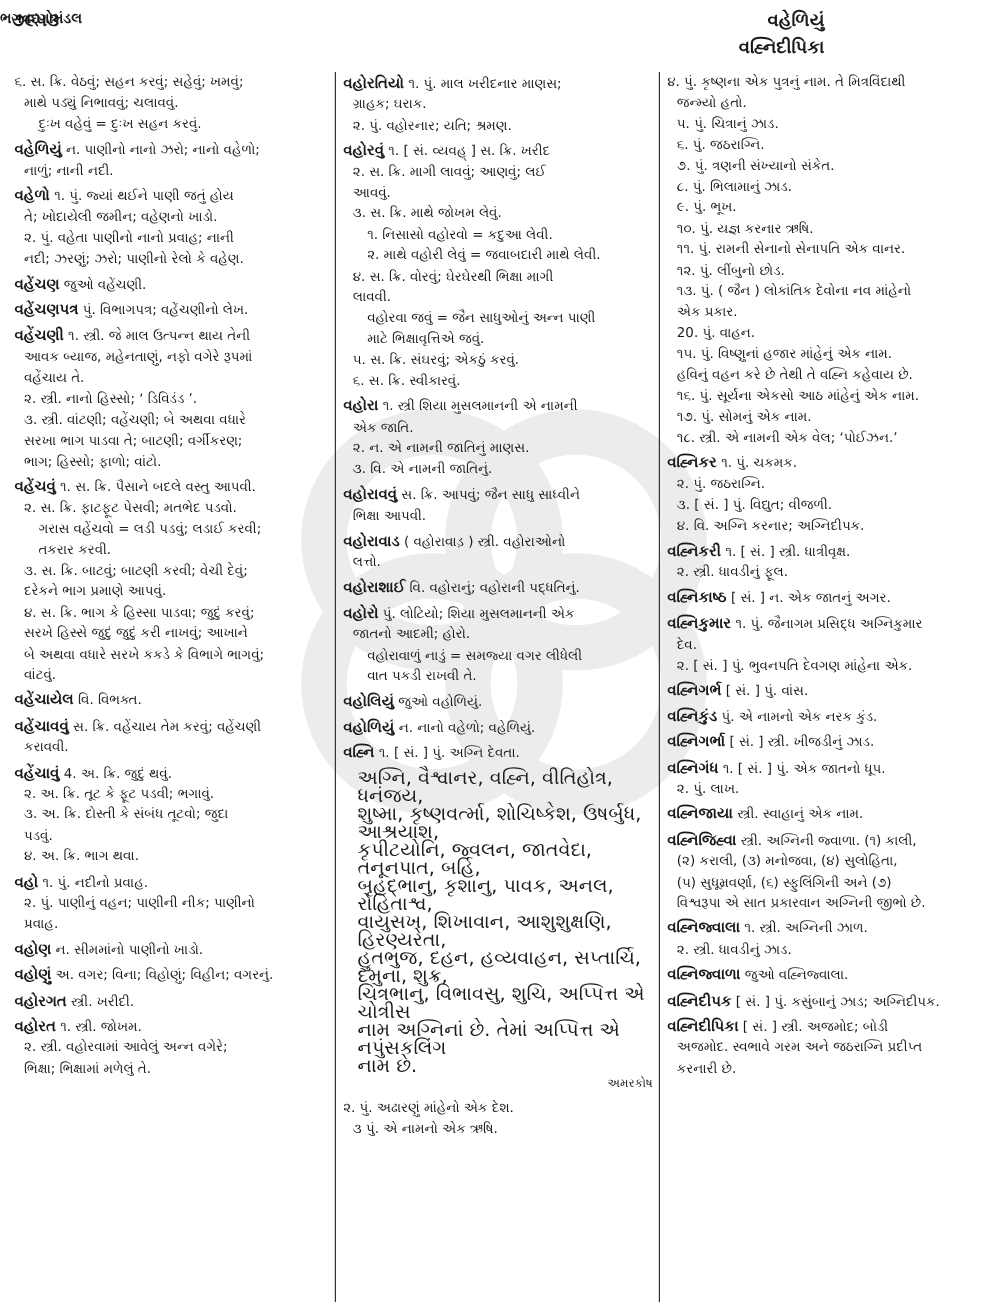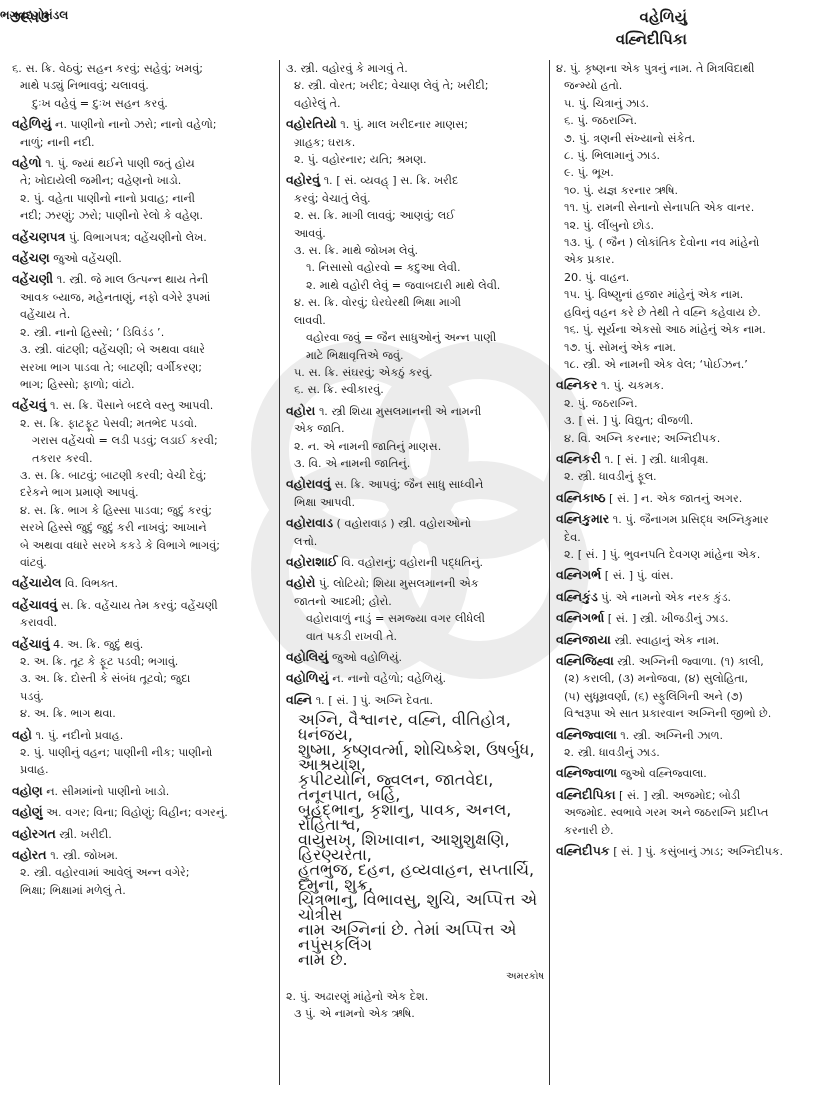--- a/index.html
+++ b/index.html
@@ -70,24 +70,24 @@
         <span class="ln first"><span class="hw">વહેળિયું</span> <span>ન. પાણીનો નાનો ઝરો; નાનો વહેળો;</span></span>
         <span class="ln">નાળું; નાની નદી.</span>
       </div>
       <div class="entry">
         <span class="ln first"><span class="hw">વહેળો</span> <span>૧. પું. જ્યાં થઈને પાણી જતું હોય</span></span>
         <span class="ln">તે; ખોદાયેલી જમીન; વહેણનો ખાડો.</span>
         <span class="ln">૨. પું. વહેતા પાણીનો નાનો પ્રવાહ; નાની</span>
         <span class="ln">નદી; ઝરણું; ઝરો; પાણીનો રેલો કે વહેણ.</span>
       </div>
       <div class="entry">
+        <span class="ln first"><span class="hw">વહેંચણ</span> <span>જુઓ વહેંચણી.</span></span>
+      </div>
+      <div class="entry">
         <span class="ln first"><span class="hw">વહેંચણપત્ર</span> <span>પું. વિભાગપત્ર; વહેંચણીનો લેખ.</span></span>
-      </div>
-      <div class="entry">
-        <span class="ln first"><span class="hw">વહેંચણ</span> <span>જુઓ વહેંચણી.</span></span>
       </div>
       <div class="entry">
         <span class="ln first"><span class="hw">વહેંચણી</span> <span>૧. સ્ત્રી. જે માલ ઉત્પન્ન થાય તેની</span></span>
         <span class="ln">આવક બ્યાજ, મહેનતાણું, નફો વગેરે રૂપમાં</span>
         <span class="ln">વહેંચાય તે.</span>
         <span class="ln">૨. સ્ત્રી. નાનો હિસ્સો; ‘ ડિવિડંડ ’.</span>
         <span class="ln">૩. સ્ત્રી. વાંટણી; વહેંચણી; બે અથવા વધારે</span>
         <span class="ln">સરખા ભાગ પાડવા તે; બાટણી; વર્ગીકરણ;</span>
         <span class="ln">ભાગ; હિસ્સો; ફાળો; વાંટો.</span>
       </div>
@@ -132,32 +132,26 @@
         <span class="ln first"><span class="hw">વહોરગત</span> <span>સ્ત્રી. ખરીદી.</span></span>
       </div>
       <div class="entry">
         <span class="ln first"><span class="hw">વહોરત</span> <span>૧. સ્ત્રી. જોખમ.</span></span>
         <span class="ln">૨. સ્ત્રી. વહોરવામાં આવેલું અન્ન વગેરે;</span>
         <span class="ln">ભિક્ષા; ભિક્ષામાં મળેલું તે.</span>
       </div>
     </div>
   <div class="col c2">
       <div class="entry">
-        <span class="ln first">૩. સ્ત્રી. વહોરવું કે માગવું તે.</span>
-        <span class="ln">૪. સ્ત્રી. વોરત; ખરીદ; વેચાણ લેવું તે; ખરીદી;</span>
-        <span class="ln">વહોરેલું તે.</span>
-      </div>
-      <div class="entry">
         <span class="ln first"><span class="hw">વહોરતિયો</span> <span>૧. પું. માલ ખરીદનાર માણસ;</span></span>
         <span class="ln">ગ્રાહક; ઘરાક.</span>
         <span class="ln">૨. પું. વહોરનાર; યતિ; શ્રમણ.</span>
       </div>
       <div class="entry">
         <span class="ln first"><span class="hw">વહોરવું</span> <span>૧. [ સં. વ્યવહ્ ] સ. ક્રિ. ખરીદ</span></span>
-        <span class="ln">કરવું; વેચાતું લેવું.</span>
         <span class="ln">૨. સ. ક્રિ. માગી લાવવું; આણવું; લઈ</span>
         <span class="ln">આવવું.</span>
         <span class="ln">૩. સ. ક્રિ. માથે જોખમ લેવું.</span>
         <span class="ex">૧. નિસાસો વહોરવો = કદુઆ લેવી.</span>
         <span class="ex">૨. માથે વહોરી લેવું = જવાબદારી માથે લેવી.</span>
         <span class="ln">૪. સ. ક્રિ. વોરવું; ઘેરઘેરથી ભિક્ષા માગી</span>
         <span class="ln">લાવવી.</span>
         <span class="ex">વહોરવા જવું = જૈન સાધુઓનું અન્ન પાણી</span>
         <span class="ex">માટે ભિક્ષાવૃત્તિએ જવું.</span>
         <span class="ln">૫. સ. ક્રિ. સંઘરવું; એકઠું કરવું.</span>
@@ -254,37 +248,41 @@
       <div class="entry">
         <span class="ln first"><span class="hw">વહ્નિગર્ભ</span> <span>[ સં. ] પું. વાંસ.</span></span>
       </div>
       <div class="entry">
         <span class="ln first"><span class="hw">વહ્નિકુંડ</span> <span>પું. એ નામનો એક નરક કુંડ.</span></span>
       </div>
       <div class="entry">
         <span class="ln first"><span class="hw">વહ્નિગર્ભા</span> <span>[ સં. ] સ્ત્રી. ખીજડીનું ઝાડ.</span></span>
       </div>
       <div class="entry">
+        <span class="ln first"><span class="hw">વહ્નિગંધ</span> <span>૧. [ સં. ] પું. એક જાતનો ધૂપ.</span></span>
+        <span class="ln">૨. પું. લાખ.</span>
+      </div>
+      <div class="entry">
         <span class="ln first"><span class="hw">વહ્નિજાયા</span> <span>સ્ત્રી. સ્વાહાનું એક નામ.</span></span>
       </div>
       <div class="entry">
         <span class="ln first"><span class="hw">વહ્નિજિહ્વા</span> <span>સ્ત્રી. અગ્નિની જ્વાળા. (૧) કાલી,</span></span>
         <span class="ln">(૨) કરાલી, (૩) મનોજવા, (૪) સુલોહિતા,</span>
         <span class="ln">(૫) સુધૂમ્રવર્ણા, (૬) સ્ફુલિંગિની અને (૭)</span>
         <span class="ln">વિશ્વરૂપા એ સાત પ્રકારવાન અગ્નિની જીભો છે.</span>
       </div>
       <div class="entry">
         <span class="ln first"><span class="hw">વહ્નિજ્વાલા</span> <span>૧. સ્ત્રી. અગ્નિની ઝાળ.</span></span>
         <span class="ln">૨. સ્ત્રી. ધાવડીનું ઝાડ.</span>
       </div>
       <div class="entry">
         <span class="ln first"><span class="hw">વહ્નિજ્વાળા</span> <span>જુઓ વહ્નિજ્વાલા.</span></span>
       </div>
       <div class="entry">
+        <span class="ln first"><span class="hw">વહ્નિદીપક</span> <span>[ સં. ] પું. કસુંબાનું ઝાડ; અગ્નિદીપક.</span></span>
+      </div>
+      <div class="entry">
         <span class="ln first"><span class="hw">વહ્નિદીપિકા</span> <span>[ સં. ] સ્ત્રી. અજમોદ; બોડી</span></span>
         <span class="ln">અજમોદ. સ્વભાવે ગરમ અને જઠરાગ્નિ પ્રદીપ્ત</span>
         <span class="ln">કરનારી છે.</span>
       </div>
-      <div class="entry">
-        <span class="ln first"><span class="hw">વહ્નિદીપક</span> <span>[ સં. ] પું. કસુંબાનું ઝાડ; અગ્નિદીપક.</span></span>
-      </div>
     </div>
 </div>
 
 </body></html>

